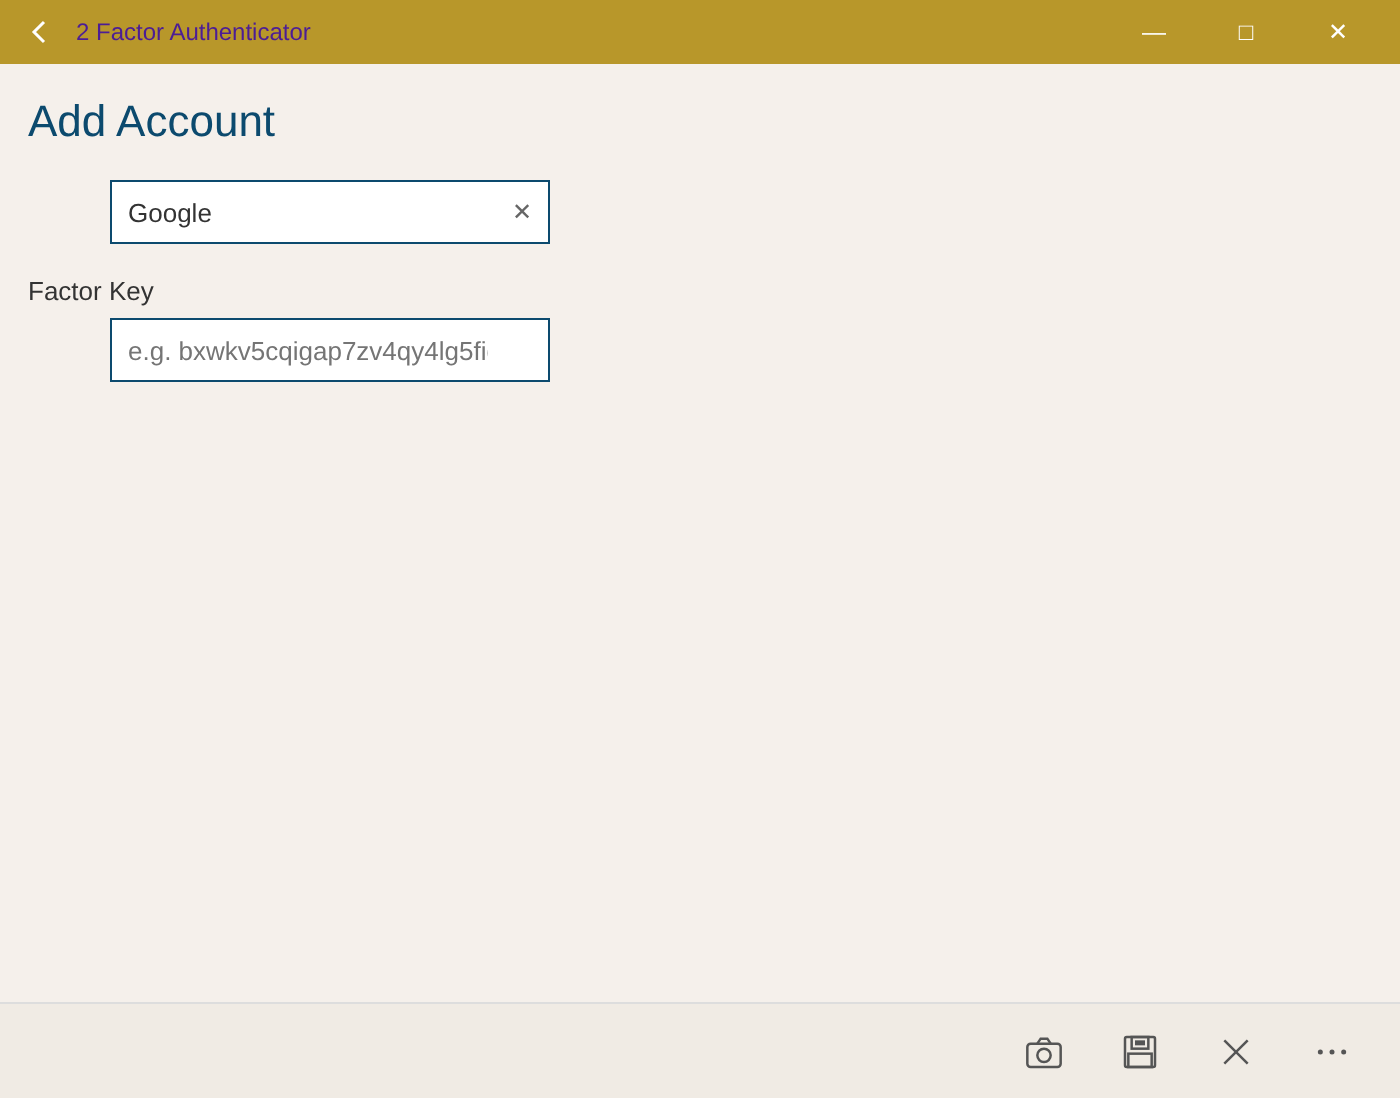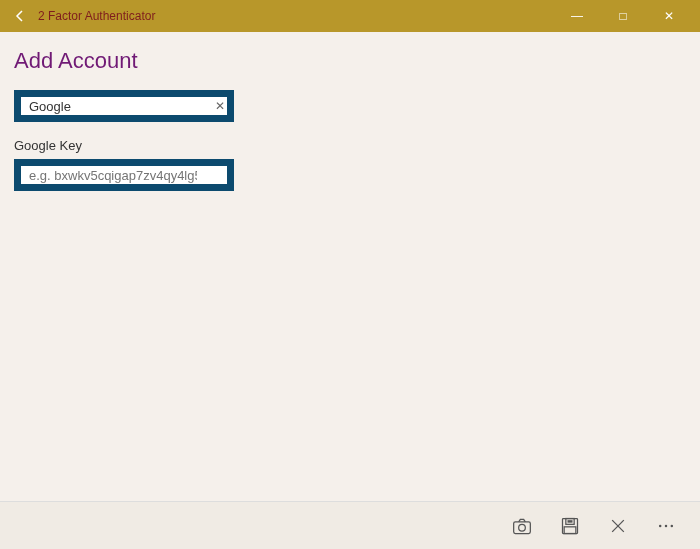--- a/index.html
+++ b/index.html
@@ -35,21 +35,21 @@
       justify-content: center;
       cursor: pointer;
       font-size: 14px;
       color: white;
       margin-right: 6px;
     }
 
     .title-bar-title {
       flex: 1;
       font-size: 12px;
-      color: #7f1d1d;
+      color: #4c1d95;
     }
 
     .title-bar-controls {
       display: flex;
       gap: 0;
     }
 
     .title-bar-btn {
       width: 46px;
       height: 32px;
@@ -67,48 +67,49 @@
     .content {
       padding: 16px 14px;
       background: #f5f0eb;
       height: calc(549px - 32px - 48px);
       overflow: hidden;
     }
 
     .page-title {
       font-size: 22px;
       font-weight: 300;
-      color: #701a75;
+      color: #0c4a6e;
       margin-bottom: 16px;
     }
 
     .form-label {
       font-size: 13px;
       color: #333;
       margin-bottom: 6px;
       display: block;
     }
 
     .input-wrapper {
       position: relative;
       display: inline-flex;
       align-items: center;
       margin-bottom: 16px;
     }
 
     .text-input {
       width: 220px;
       height: 32px;
-      border: 7px solid #0c4a6e;
+      border: 1px solid #0c4a6e;
       background: white;
       padding: 0 30px 0 8px;
       font-size: 13px;
       font-family: 'Segoe UI', Arial, sans-serif;
       color: #333;
       outline: none;
+      margin-left: 41px;
     }
 
     .clear-btn {
       position: absolute;
       right: 4px;
       width: 20px;
       height: 20px;
       display: flex;
       align-items: center;
       justify-content: center;
@@ -173,21 +174,21 @@
 <div class="content">
   <h1 class="page-title">Add Account</h1>
 
   
   <div class="input-wrapper">
     <input type="text" class="text-input" value="Google" style="">
     <button class="clear-btn">✕</button>
   </div>
 
   
-  <label class="form-label">Google Key</label>
+  <label class="form-label">Factor Key</label>
   <div class="input-wrapper">
     <input type="text" class="text-input" placeholder="e.g. bxwkv5cqigap7zv4qy4lg5fig" style="">
   </div>
 </div>
 
 <div class="bottom-toolbar">
 
   <button class="toolbar-btn" title="Camera">
     <svg viewBox="0 0 24 24" fill="none" stroke="#555" stroke-width="1.5">
       <rect x="2" y="7" width="20" height="14" rx="2"></rect>

